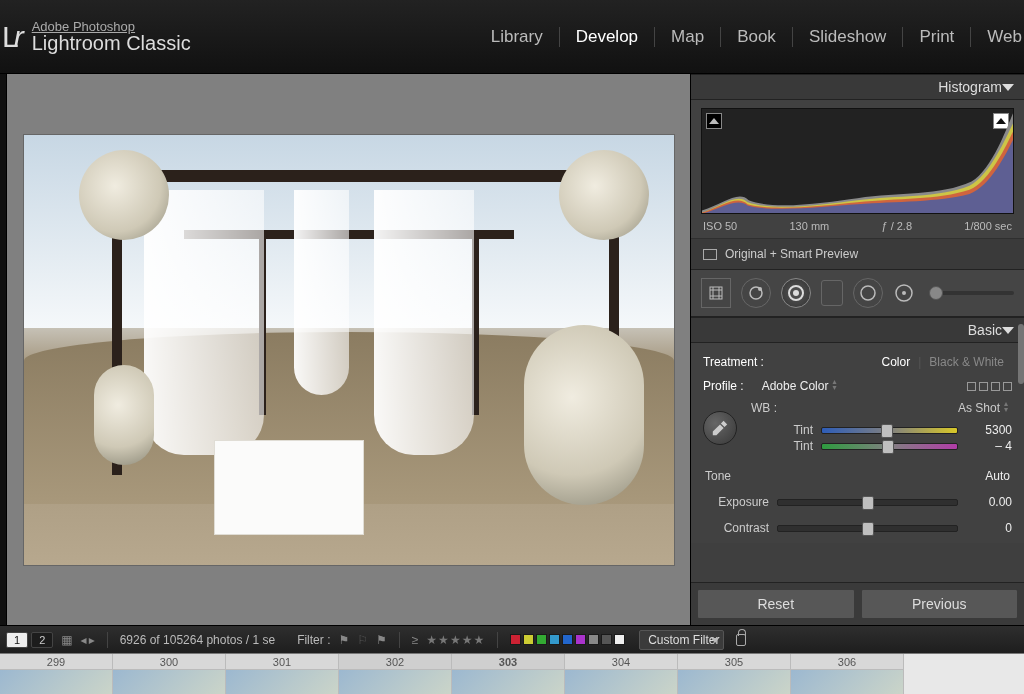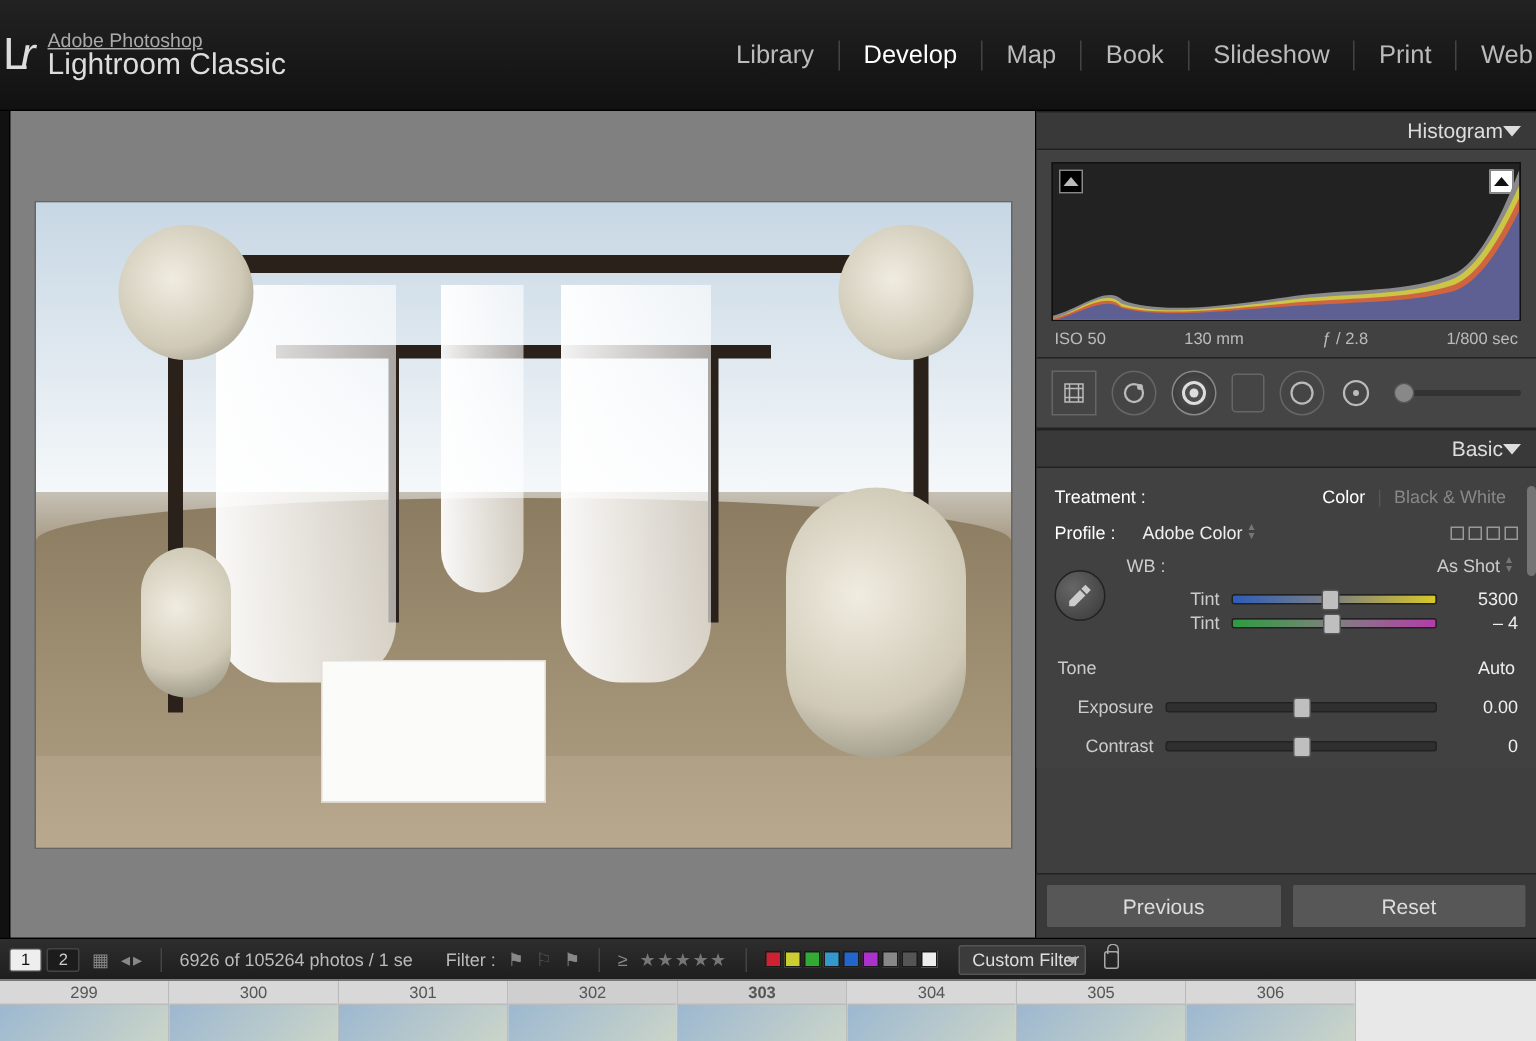--- a/index.html
+++ b/index.html
@@ -186,20 +186,24 @@
           <path d="M0,106 L0,101 C18,96 34,85 44,93 C70,100 118,94 150,92 C188,89 228,90 258,82 C278,75 294,42 300,30 L300,106 Z" fill="#2e5db8" opacity="0.7"></path>
         </svg>
       </div>
       <div class="histo-meta">
         <span>ISO 50</span>
         <span>130 mm</span>
         <span>ƒ / 2.8</span>
         <span>1/800 sec</span>
       </div>
     </div>
+    <div class="preview-row">
+      <div class="ic"></div>
+      <span>Original + Smart Preview</span>
+    </div>
 
     <div class="tool-row">
       <div class="tool">
         <svg viewBox="0 0 20 20" stroke="#bbb" stroke-width="1" fill="none">
             <rect x="4" y="4" width="12" height="12"></rect>
             <line x1="7" y1="4" x2="7" y2="16"></line>
             <line x1="13" y1="4" x2="13" y2="16"></line>
             <line x1="4" y1="7" x2="16" y2="7"></line>
             <line x1="4" y1="13" x2="16" y2="13"></line>
           </svg>
@@ -301,22 +305,22 @@
         <span class="sl-lab">Contrast</span>
         <div class="track gray">
             <div class="knob" style="left: 50%;"></div>
           </div>
         <span class="sl-val">0</span>
       </div>
     </div>
 
     <div style="flex:1"></div>
     <div class="bottom-btns">
+      <button>Reset</button>
       <button>Previous</button>
-      <button>Reset</button>
     </div>
   </div>
 </div>
 
 <div class="footer">
   <div class="seg">
     <div class="b on">1</div>
     <div class="b">2</div>
   </div>
   <span class="ficon">▦</span>

